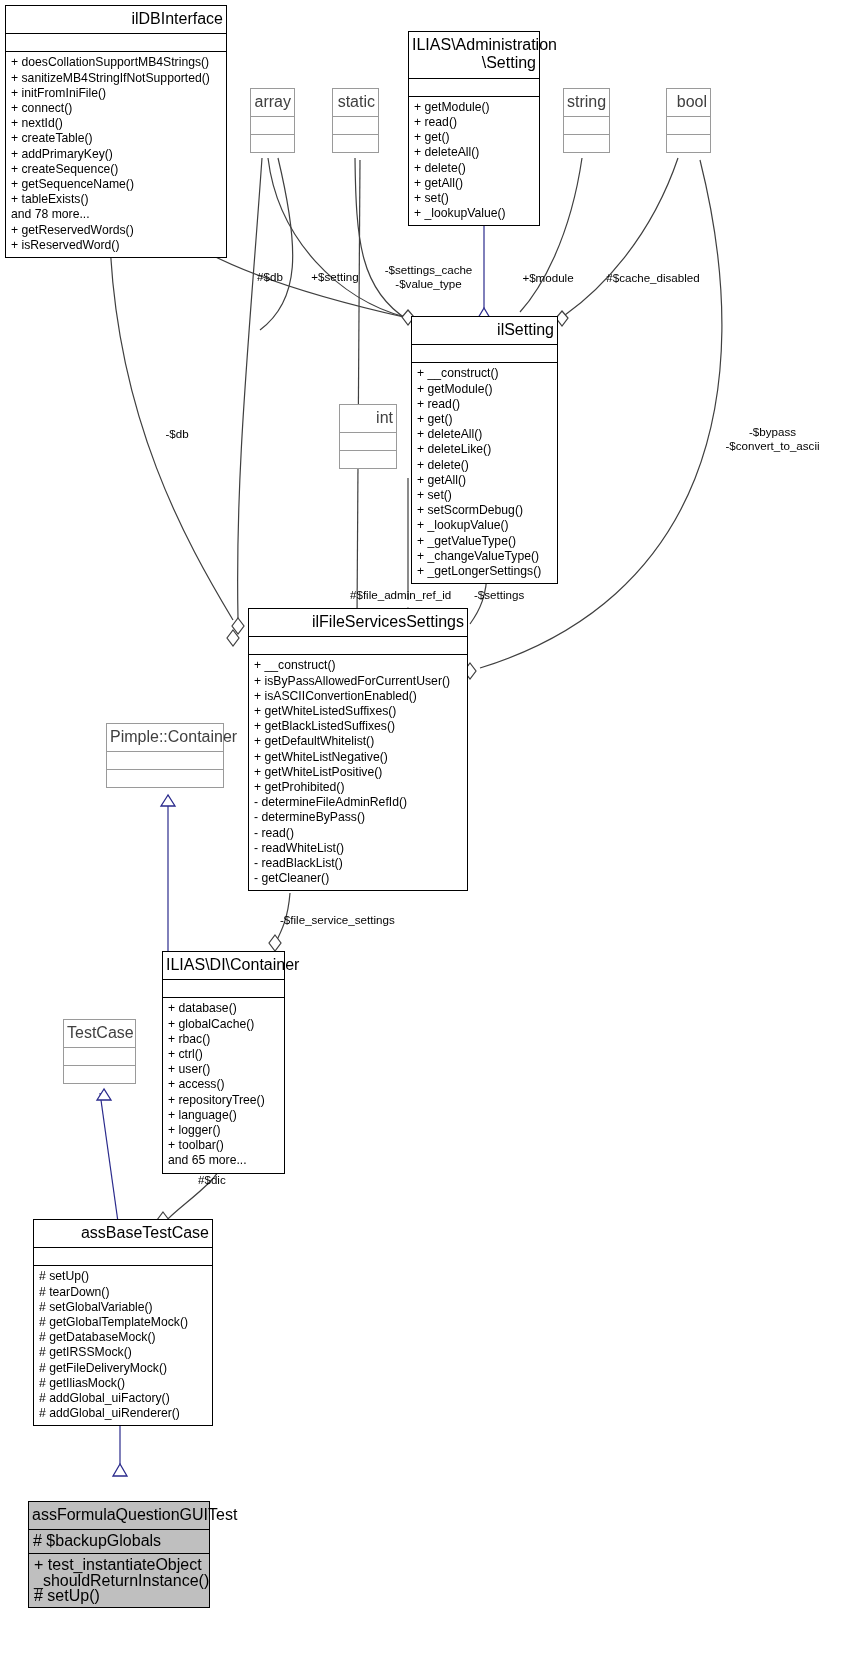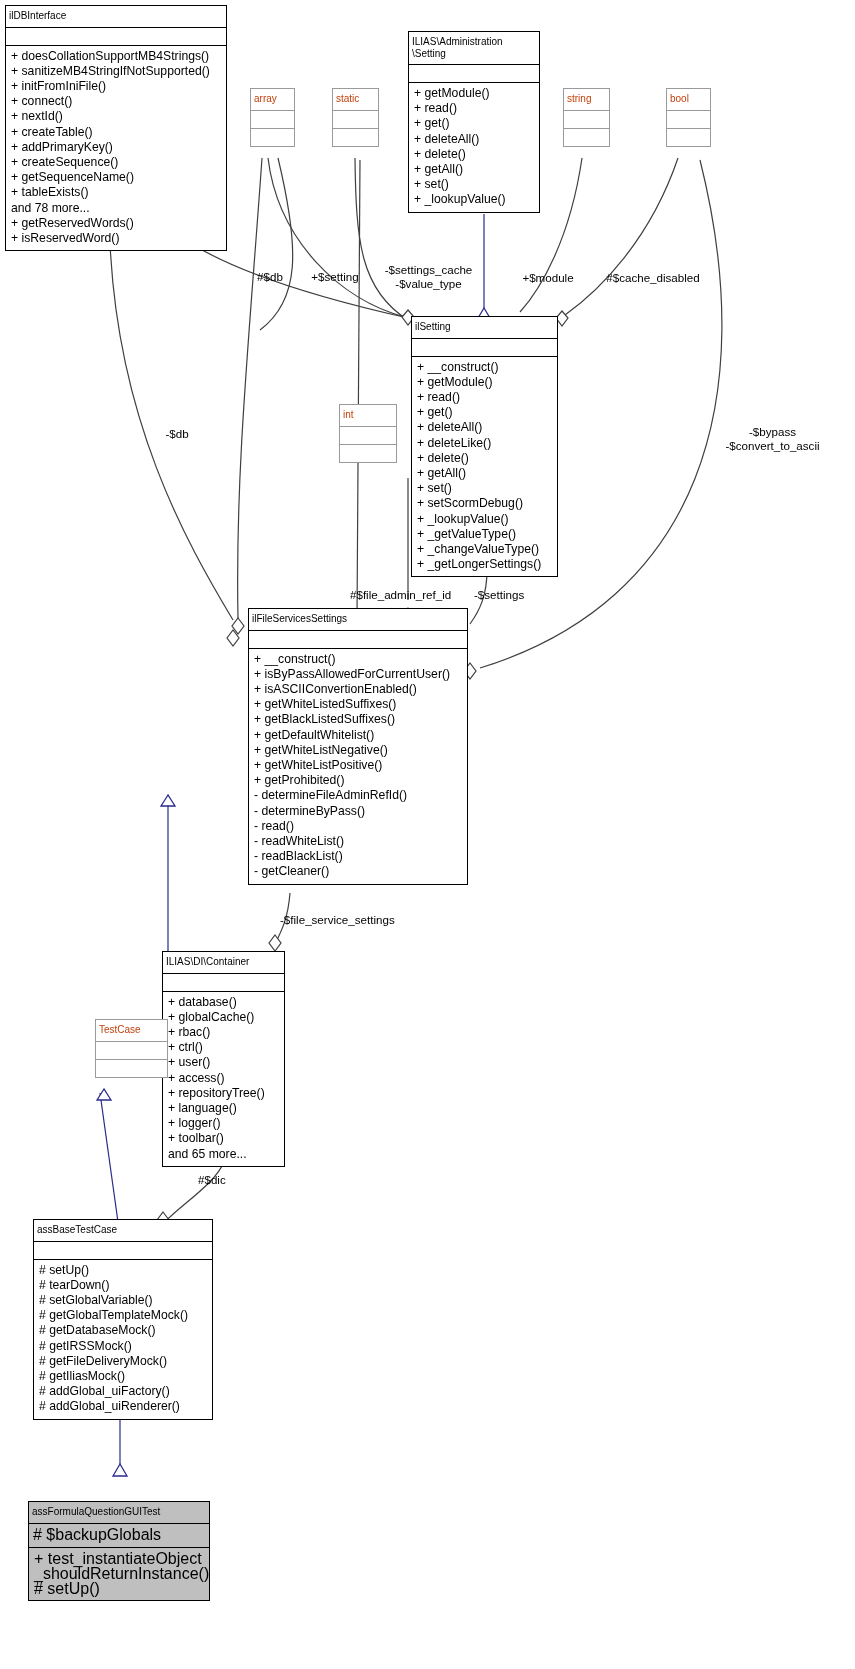--- a/index.html
+++ b/index.html
@@ -1,30 +1,30 @@
 <!DOCTYPE html>
 <html><head>
 <meta charset="utf-8">
 <style>
   html,body{margin:0;padding:0;background:#ffffff;}
   body{font-family:"Liberation Sans","DejaVu Sans",sans-serif;}
   #canvas{position:relative;width:855px;height:1669px;overflow:hidden;background:#fff;}
   svg.edges{position:absolute;left:0;top:0;width:855px;height:1669px;pointer-events:none;}
 
   .node{position:absolute;box-sizing:border-box;background:#fff;}
-  .node .title{text-align:left;font-size:10px;color:#000;padding:4px 3px 5px 3px;line-height:1.15;}
+  .node .title{text-align:right;font-size:16px;color:#000;padding:4px 3px 5px 3px;line-height:1.15;}
   .node .sep{height:1px;background:#000;}
   .node .attrs{min-height:17px;}
   .node .ops{padding:3px 4px 4px 5px;}
   .node .ops div{font-size:12.2px;line-height:15.2px;color:#000;white-space:nowrap;}
 
   .b-strong{border:1.4px solid #000;}
   .b-light{border:1px solid #9a9a9a;}
   .b-light .sep{background:#9a9a9a;}
-  .b-light .title{color:#c2410c;}
+  .b-light .title{color:#404040;}
 
   .gray{background:#bfbfbf;margin-top:39px;}
   .gray .attrs{padding:3px 4px;}
   .gray .attrs div,.gray .ops div{font-size:16px;line-height:15.2px;}
 
   .elabel{position:absolute;font-size:11.6px;color:#000;line-height:13.6px;white-space:pre;}
   .elabel.c{text-align:center;}
 </style>
 </head>
 <body>
@@ -209,20 +209,27 @@
         <div>+ getProhibited()</div>
         <div>- determineFileAdminRefId()</div>
         <div>- determineByPass()</div>
         <div>- read()</div>
         <div>- readWhiteList()</div>
         <div>- readBlackList()</div>
         <div>- getCleaner()</div>
       </div>
   </div>
 
+  <div class="node b-light" style="left:106px;top:723px;width:118px;">
+    <div class="title">Pimple::Container</div>
+    <div class="sep"></div>
+    <div class="attrs"></div>
+    <div class="sep"></div>
+    <div class="attrs"></div>
+  </div>
 
   <div class="node b-strong" style="left:162px;top:951px;width:123px;">
     <div class="title">ILIAS\DI\Container</div>
     <div class="sep"></div>
     <div class="attrs"></div>
     <div class="sep"></div>
     <div class="ops">
         <div>+ database()</div>
         <div>+ globalCache()</div>
         <div>+ rbac()</div>
@@ -230,21 +237,21 @@
         <div>+ user()</div>
         <div>+ access()</div>
         <div>+ repositoryTree()</div>
         <div>+ language()</div>
         <div>+ logger()</div>
         <div>+ toolbar()</div>
         <div>and 65 more...</div>
       </div>
   </div>
 
-  <div class="node b-light" style="left:63px;top:1019px;width:73px;margin-left:32px;">
+  <div class="node b-light" style="left:63px;top:1019px;width:73px;">
     <div class="title">TestCase</div>
     <div class="sep"></div>
     <div class="attrs"></div>
     <div class="sep"></div>
     <div class="attrs"></div>
   </div>
 
   <div class="node b-strong" style="left:33px;top:1219px;width:180px;">
     <div class="title">assBaseTestCase</div>
     <div class="sep"></div>

